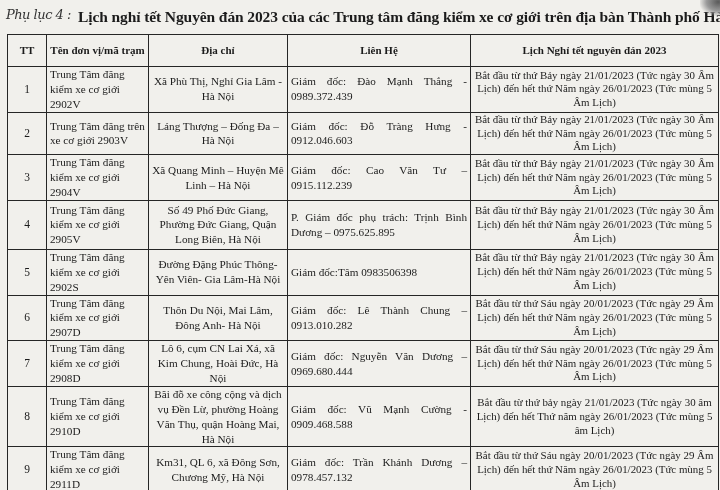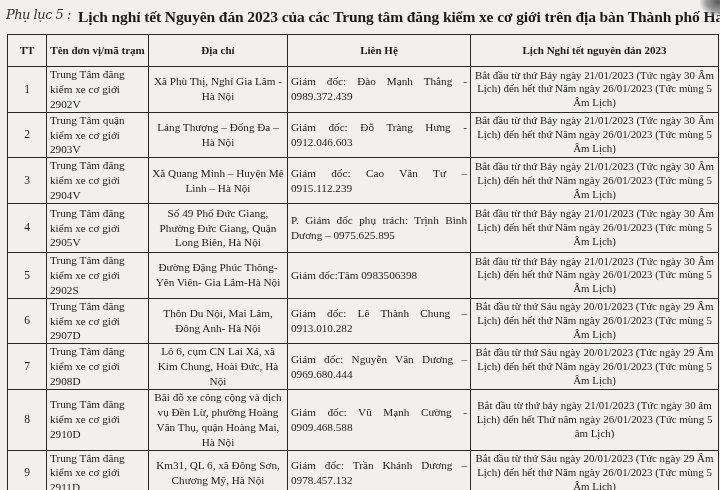--- a/index.html
+++ b/index.html
@@ -44,21 +44,21 @@
   td.c-contact { text-align: justify; text-align-last: left; margin-left: 24px; }
   td.c-sched { text-align: center; font-size: 10.9px; line-height: 1.27; padding-left: 2px; }
   tr.r { height: 40px; }
   tr.r.tall { height: 49px; }
   tr.r.tall2 { height: 50px; }
 </style>
 </head>
 <body>
 
 <div class="title-row">
-  <span class="annot">Phụ lục 5 :</span>
+  <span class="annot">Phụ lục 4 :</span>
   <span class="doc-title">Lịch nghỉ tết Nguyên đán 2023 của các Trung tâm đăng kiểm xe cơ giới trên địa bàn Thành phố Hà Nội</span>
   <div class="corner-shadow"></div>
 </div>
 
 <table class="sched">
   <colgroup>
     <col style="width:39px">
     <col style="width:102px">
     <col style="width:139px">
     <col style="width:183px">
@@ -76,21 +76,21 @@
   <tbody>
     <tr class="r">
       <td class="c-tt">1</td>
       <td class="c-name">Trung Tâm đăng kiểm xe cơ giới 2902V</td>
       <td class="c-addr">Xã Phù Thị, Nghỉ Gia Lâm - Hà Nội</td>
       <td class="c-contact">Giám đốc: Đào Mạnh Thắng - 0989.372.439</td>
       <td class="c-sched">Bắt đầu từ thứ Bảy ngày 21/01/2023 (Tức ngày 30 Âm Lịch) đến hết thứ Năm ngày 26/01/2023 (Tức mùng 5 Âm Lịch)</td>
     </tr>
     <tr class="r">
       <td class="c-tt">2</td>
-      <td class="c-name">Trung Tâm quận kiểm xe cơ giới 2903V</td>
+      <td class="c-name">Trung Tâm đăng trên xe cơ giới 2903V</td>
       <td class="c-addr">Láng Thượng – Đống Đa – Hà Nội</td>
       <td class="c-contact">Giám đốc: Đỗ Tràng Hưng - 0912.046.603</td>
       <td class="c-sched">Bắt đầu từ thứ Bảy ngày 21/01/2023 (Tức ngày 30 Âm Lịch) đến hết thứ Năm ngày 26/01/2023 (Tức mùng 5 Âm Lịch)</td>
     </tr>
     <tr class="r">
       <td class="c-tt">3</td>
       <td class="c-name">Trung Tâm đăng kiểm xe cơ giới 2904V</td>
       <td class="c-addr">Xã Quang Minh – Huyện Mê Linh – Hà Nội</td>
       <td class="c-contact">Giám đốc: Cao Văn Tư – 0915.112.239</td>
       <td class="c-sched">Bắt đầu từ thứ Bảy ngày 21/01/2023 (Tức ngày 30 Âm Lịch) đến hết thứ Năm ngày 26/01/2023 (Tức mùng 5 Âm Lịch)</td>

